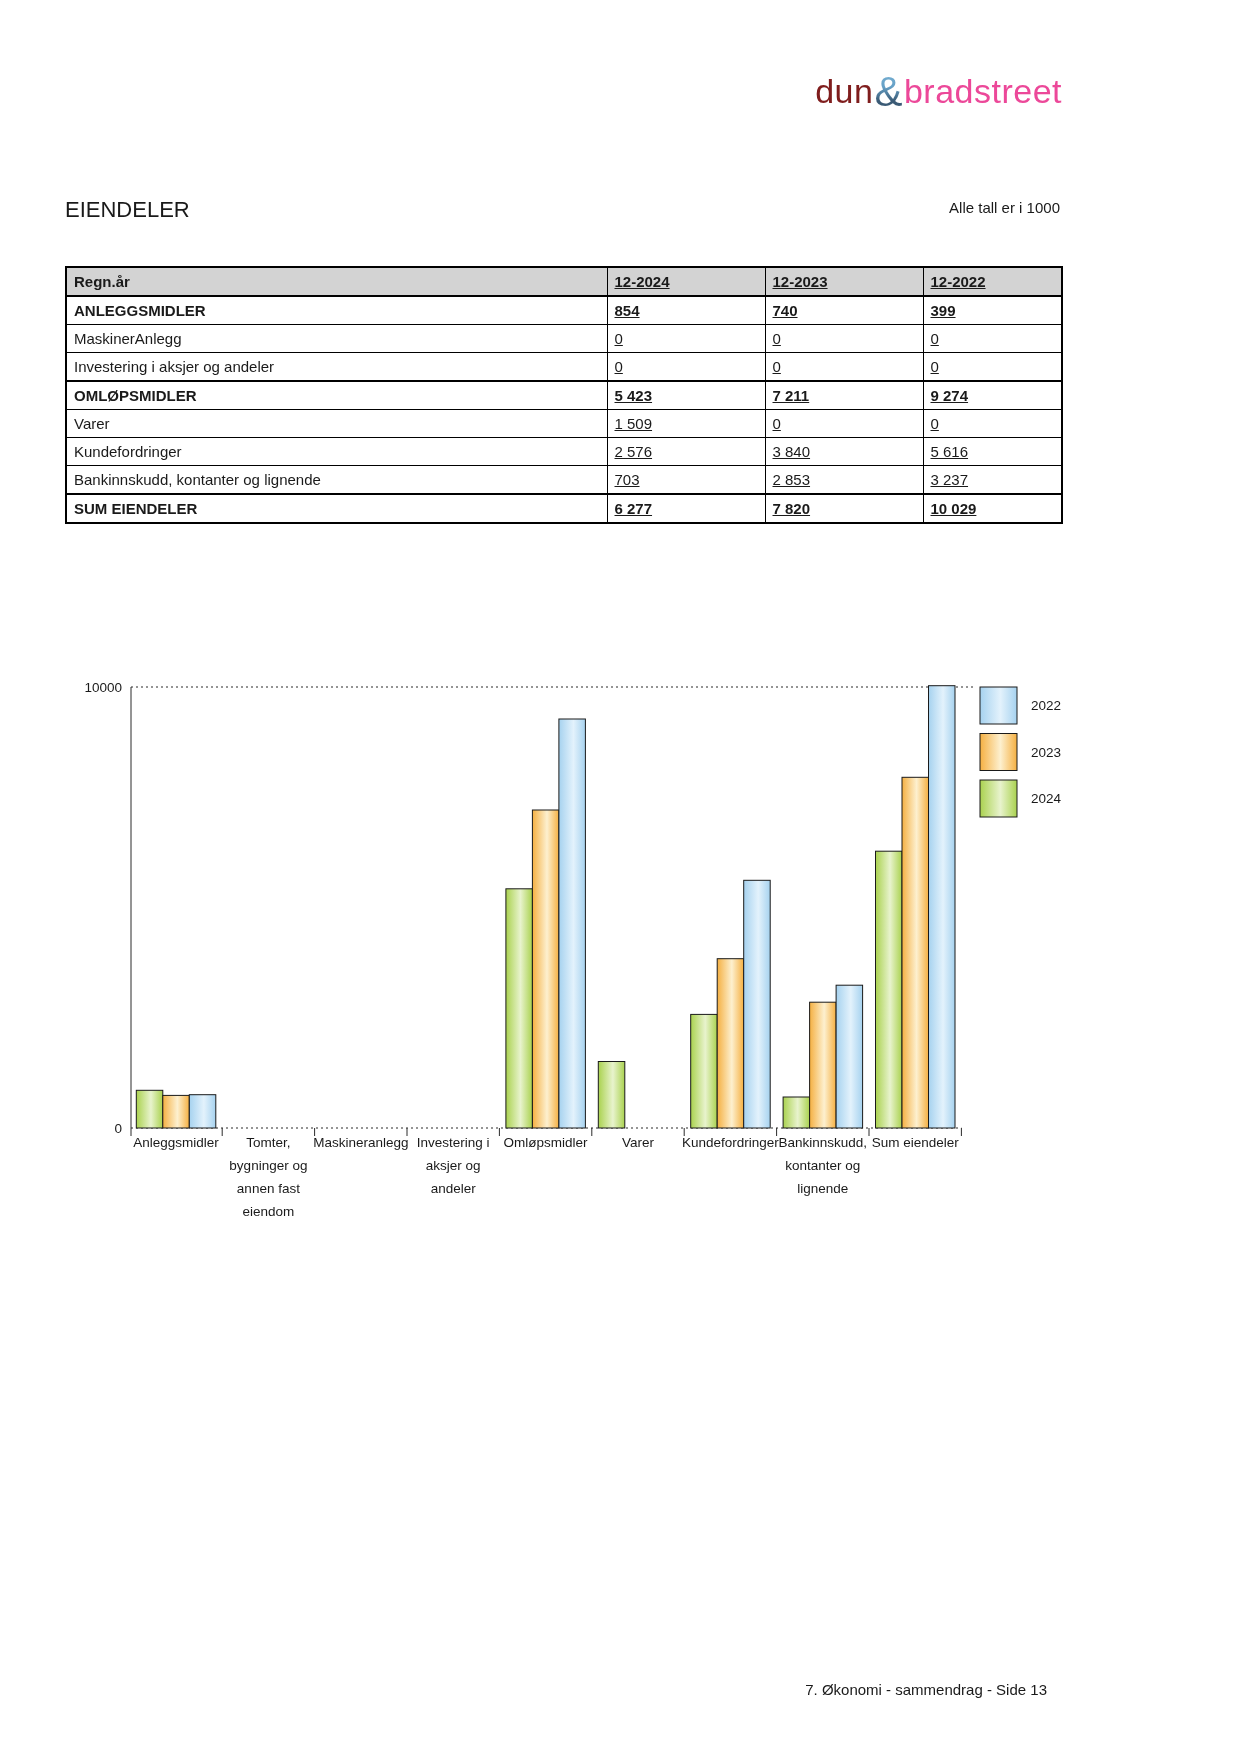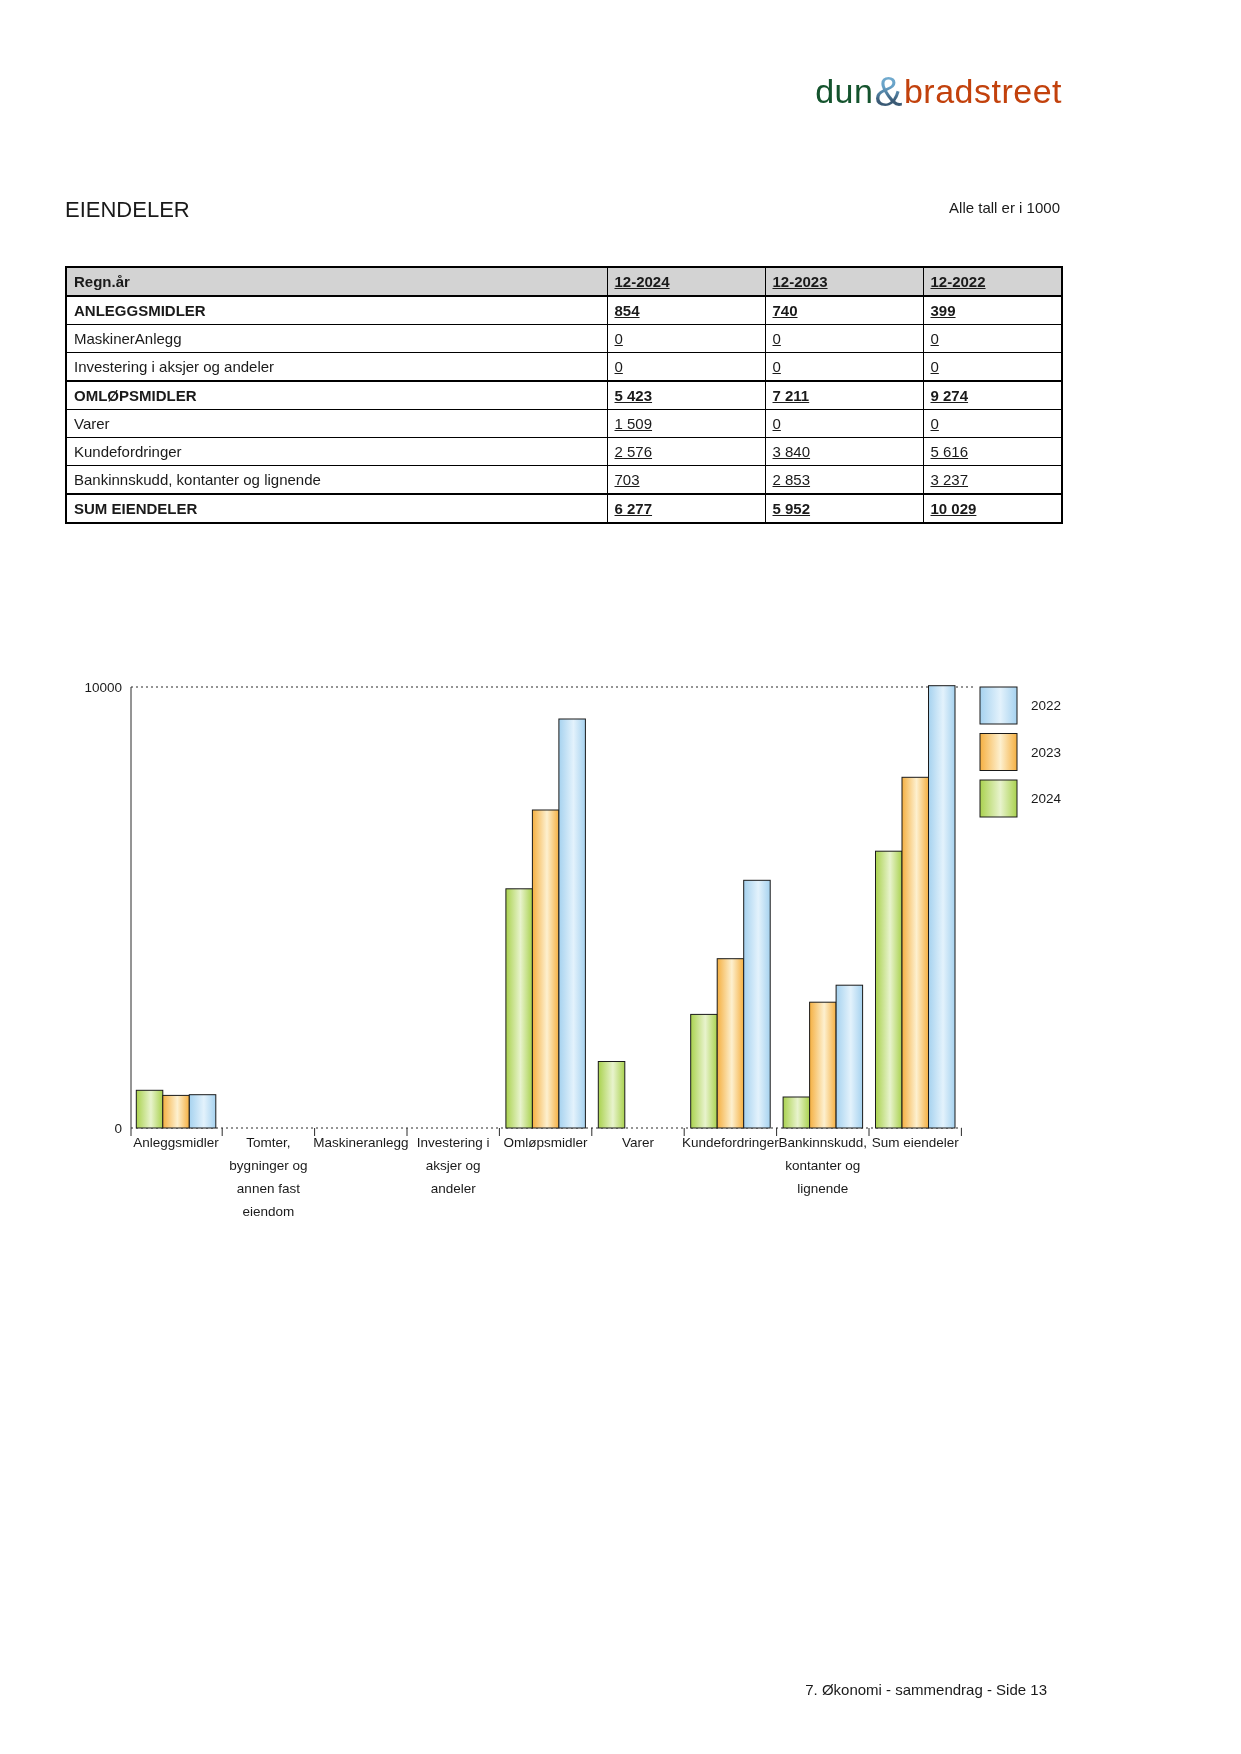--- a/index.html
+++ b/index.html
@@ -2,22 +2,22 @@
 <html><head>
 <meta charset="utf-8">
 <style>
   html,body{margin:0;padding:0;background:#fff;}
   .page{position:relative;width:1241px;height:1754px;background:#ffffff;overflow:hidden;
         font-family:"Liberation Sans","DejaVu Sans",sans-serif;color:#1a1a1a;}
 
   
   .logo{position:absolute;top:68px;right:179px;font-size:34px;letter-spacing:.5px;
         font-weight:500;white-space:nowrap;}
-  .logo-w1{color:#14532d;}
-  .logo-w2{color:#c2410c;}
+  .logo-w1{color:#7f1d1d;}
+  .logo-w2{color:#ec4899;}
   .logo-amp{font-size:42px;font-weight:400;margin:0 1px;vertical-align:-3px;
         background:linear-gradient(180deg,#7cb5d7 0%,#65a0c6 40%,#3a5a75 70%);
         -webkit-background-clip:text;background-clip:text;color:transparent;}
 
   
   .title{position:absolute;left:65px;top:197px;font-size:22px;font-weight:normal;}
   .note{position:absolute;top:199px;right:181px;font-size:15px;}
 
   
   table.assets{position:absolute;left:65px;top:226px;width:996px;border-collapse:collapse;
@@ -104,21 +104,21 @@
         </tr>
         <tr>
           <td>Bankinnskudd, kontanter og lignende</td>
           <td class="num">703</td>
           <td class="num">2 853</td>
           <td class="num">3 237</td>
         </tr>
         <tr class="section">
           <td>SUM EIENDELER</td>
           <td class="num">6 277</td>
-          <td class="num">5 952</td>
+          <td class="num">7 820</td>
           <td class="num">10 029</td>
         </tr>
       </tbody>
   </table>
 
   <svg id="chart-svg" width="1150" height="680" viewBox="0 0 1150 680" xmlns="http://www.w3.org/2000/svg">
       <defs>
         <linearGradient id="g2024" x1="0" y1="0" x2="1" y2="0">
           <stop offset="0" stop-color="#aad24f"></stop>
           <stop offset="0.55" stop-color="#e8f3cd"></stop>

